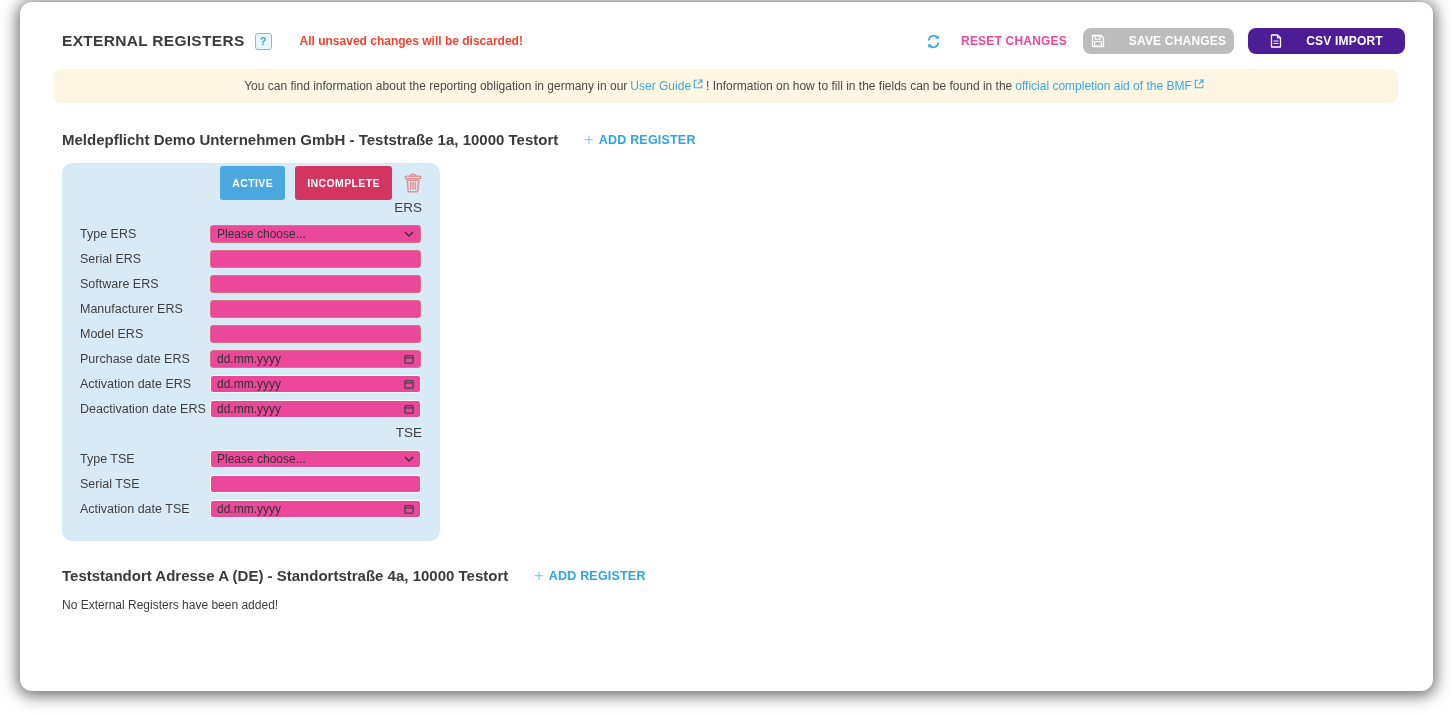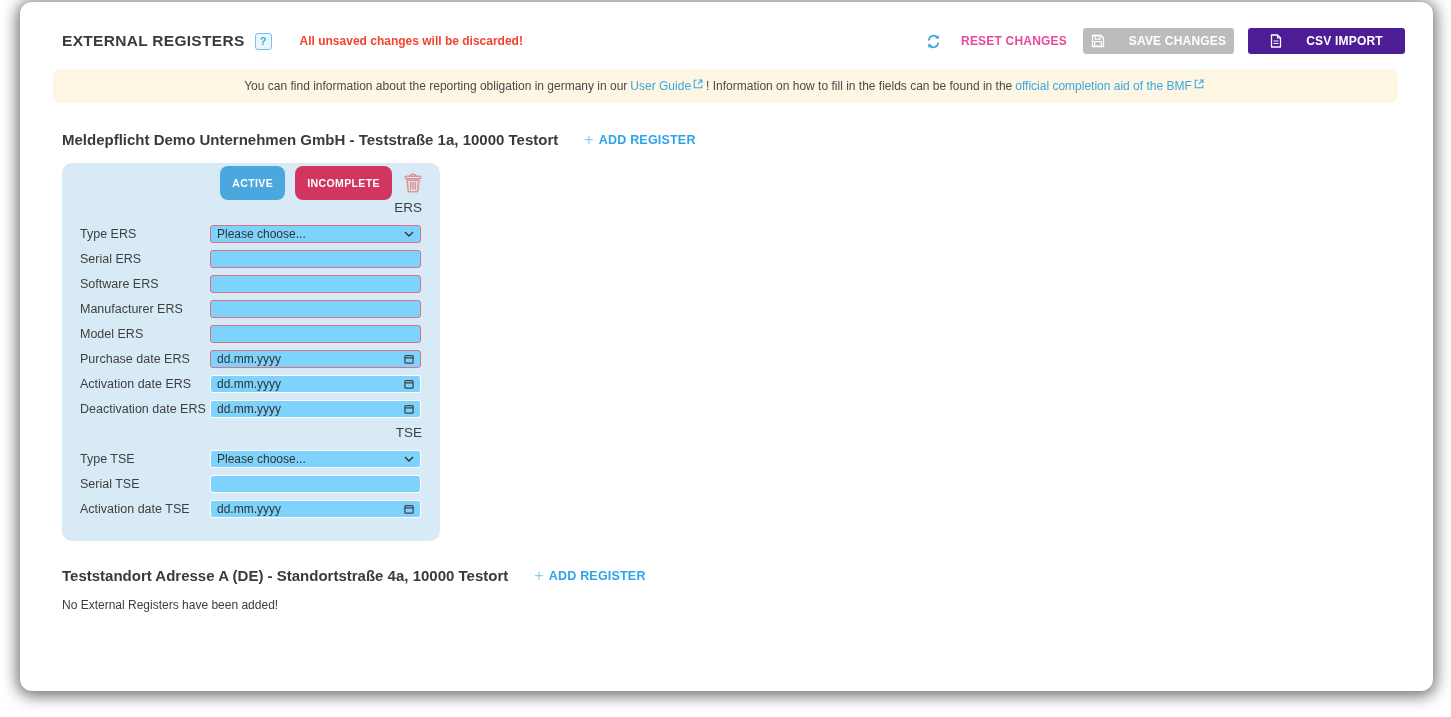--- a/index.html
+++ b/index.html
@@ -13,21 +13,21 @@
   .header-left { display:flex; align-items:center; }
   .page-title { font-size:15.5px; font-weight:700; color:#3a3a3a; letter-spacing:.3px; }
   .help-box { width:17px; height:17px; margin-left:10px; border:1px solid #7bbfe8; border-radius:3px;
               background:#eaf5fc; color:#3ba7e0; font-size:11px; font-weight:700;
               display:flex; align-items:center; justify-content:center; cursor:pointer; }
   .warning { margin-left:28px; color:#f3432f; font-size:12px; font-weight:700; }
   .header-right { display:flex; align-items:center; }
   .reset-link { display:flex; align-items:center; gap:20px; color:#ec4899; font-size:12px; font-weight:700;
                 letter-spacing:.2px; margin-right:16px; cursor:pointer; }
   .btn { display:flex; align-items:center; justify-content:center; gap:24px; height:26px; border:none;
-         border-radius:3px; color:#fff; font-weight:700; font-size:12px; letter-spacing:.2px;
+         border-radius:8px; color:#fff; font-weight:700; font-size:12px; letter-spacing:.2px;
          font-family:"Liberation Sans", sans-serif; cursor:pointer; }
   .btn.save { width:151px; background:#bcbcbc; margin-right:14px; }
   .btn.csv  { width:157px; background:#4c1d95; }
 
   
   .banner { margin:15px 35px 0 33px; height:34px; background:#fdf6e3; border-radius:8px;
             display:flex; align-items:center; justify-content:center; font-size:12px; color:#4a4a4a; }
   .banner .blink { color:#3ba7e0; text-decoration:none; cursor:pointer; display:inline-flex; align-items:flex-start; gap:2px; margin:0 3px; }
   .banner .seg { white-space:pre; }
 
@@ -36,31 +36,31 @@
   .section-head.first { margin-top:28px; }
   .section-head.second { margin-top:26px; }
   .section-heading { font-size:15px; font-weight:700; color:#3a3a3a; }
   .add-reg { display:flex; align-items:center; gap:5px; margin-left:26px; color:#2fa3e8;
              font-size:12.5px; font-weight:700; letter-spacing:.2px; cursor:pointer; }
   .add-reg .plus { color:#8ccdf1; font-size:16px; font-weight:400; line-height:12px; }
 
   
   .card { margin:15px 0 0 42px; width:378px; background:#d9eaf7; border-radius:10px; padding:10px 18px 16px; }
   .badge-row { display:flex; align-items:center; justify-content:flex-end; gap:10px; height:20px; margin-bottom:7px; }
-  .badge { height:34px; display:flex; align-items:center; padding:0 12px; border-radius:8px;
+  .badge { height:34px; display:flex; align-items:center; padding:0 12px; border-radius:3px;
            color:#fff; font-size:10.5px; font-weight:700; letter-spacing:.4px; }
   .badge.active { background:#4aa8de; }
   .badge.incomplete { background:#d23560; }
   .trash { margin-left:2px; cursor:pointer; display:flex; align-items:center; }
 
   .group-heading { font-size:13.5px; color:#3f3f3f; margin:3px 0 10px; font-weight:400;text-align:right; }
   .group-heading.tse { margin-top:6px; }
   .row { display:flex; align-items:center; margin-bottom:7px; }
   .flabel { width:130px; font-size:12.5px; color:#3f3f3f; }
-  .control { width:211px; height:18px; background:#7dd3fc; border:1px solid #fff; border-radius:3px;
+  .control { width:211px; height:18px; background:#ec4899; border:1px solid #fff; border-radius:3px;
              font-size:12.5px; color:#333; }
   .control.req { border-color:#dd7087; }
   input.control { padding:0 6px; outline:none; font-family:"Liberation Sans", sans-serif; }
   .fake-sel, .fake-date { display:flex; align-items:center; justify-content:space-between; padding:0 6px; cursor:pointer; }
   .fake-sel span, .fake-date span { font-size:12px; color:#333; }
 
   .empty-msg { margin:14px 0 0 42px; font-size:12px; color:#3c3c3c; }
 </style>
 </head>
 <body>

